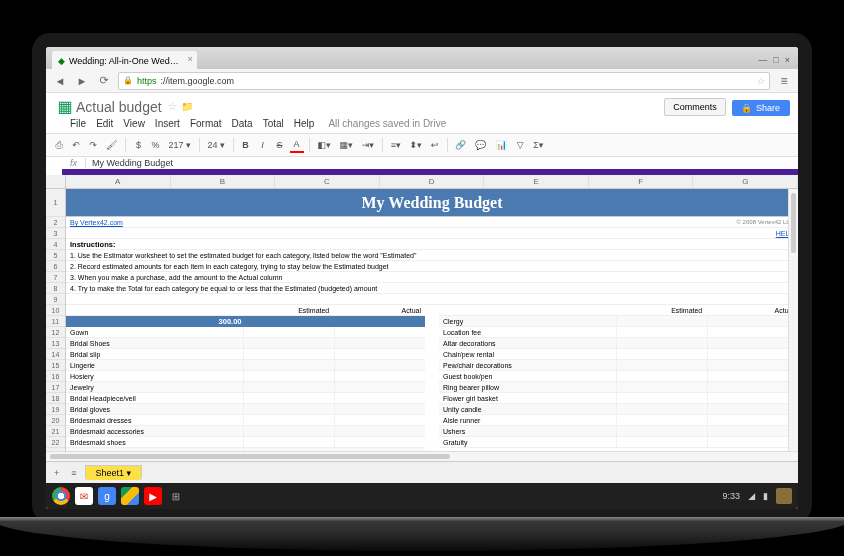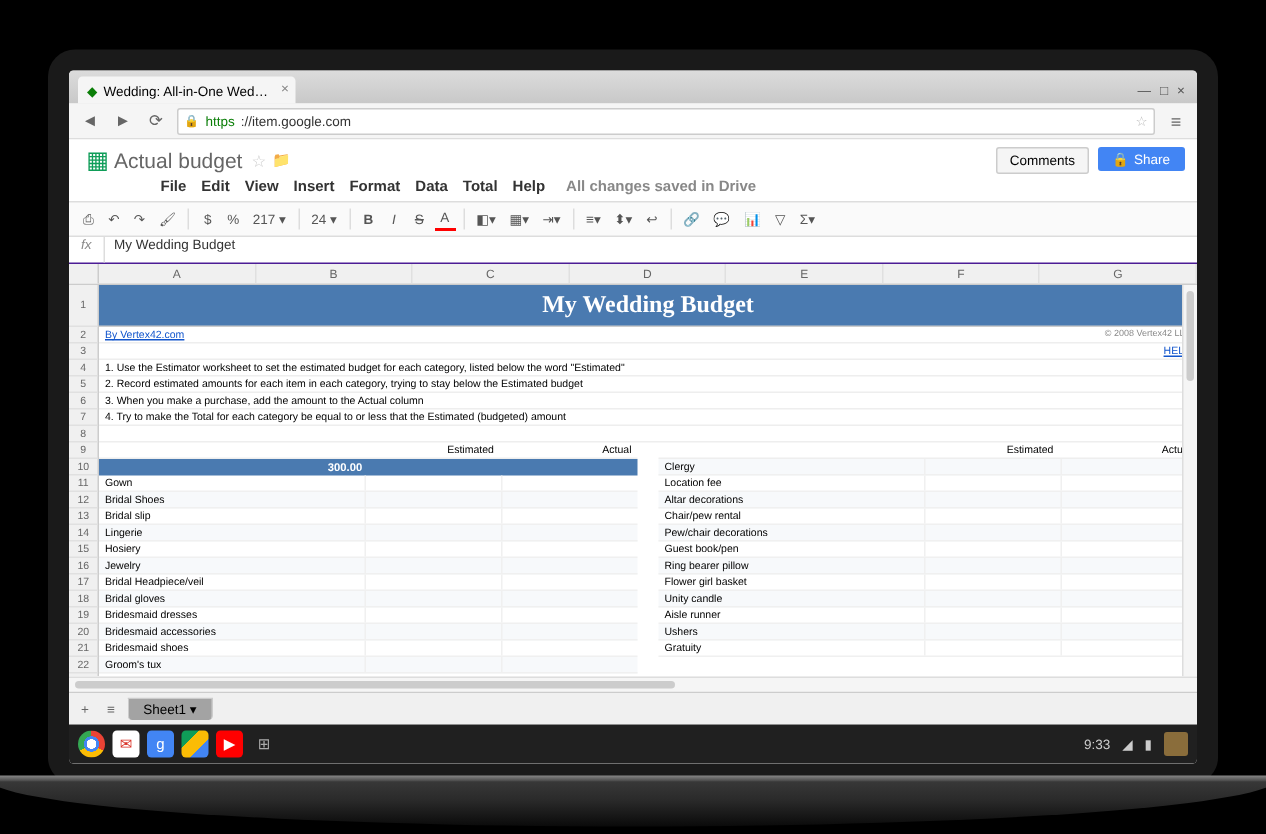--- a/index.html
+++ b/index.html
@@ -19,30 +19,30 @@
 .url-box { flex: 1; height: 18px; border: 1px solid #ccc; border-radius: 2px; background: #fff; display: flex; align-items: center; padding: 0 4px; font-size: 9px; color: #333; gap:4px;}
 .lock { color: #0a0; font-size:8px;}
 .chrome-menu { width:16px; color:#666; font-size:12px; text-align:center;}
 
 
 .sheets { flex: 1; display: flex; flex-direction: column; background: #fff; overflow: hidden; }
 .doc-header { padding: 4px 8px 2px; display: flex; align-items: center; }
 .doc-title { font-size: 14px; color: #666; }
 .star { color: #ccc; margin-left: 6px; font-size: 11px; }
 .folder { color: #aaa; margin-left: 4px; font-size: 10px; }
-.header-right { margin-left: auto; display: flex; gap: 6px; align-items: flex-start; }
+.header-right { margin-left: auto; display: flex; gap: 6px; align-items: flex-end; }
 .btn-comments { font-size: 9px; border: 1px solid #ccc; padding: 3px 8px; border-radius: 2px; background: #f5f5f5; }
 .btn-share { font-size: 9px; background: #4285f4; color: #fff; padding: 3px 10px; border-radius: 2px; display:flex; align-items:center; gap:3px;}
-.menu-bar { padding: 0 8px 4px 61px; font-size: 10px; color: #333; display: flex; gap: 10px; align-items:center;font-weight:bold;}
+.menu-bar { padding: 0 8px 4px 24px; font-size: 10px; color: #333; display: flex; gap: 10px; align-items:center;}
 .menu-bar span { cursor: default; }
 .save-status { color: #888; margin-left: 4px; }
 .toolbar { height: 24px; border-top: 1px solid #ddd; border-bottom: 1px solid #ddd; display: flex; align-items: center; padding: 0 6px; gap: 3px; font-size: 9px; color: #444; background:#fafafa;}
 .tb-btn { padding: 2px 3px; min-width:14px; text-align:center; color:#555;}
 .tb-sep { width: 1px; height: 14px; background: #ddd; margin: 0 2px; }
-.fx-bar { height: 18px; border-bottom: 1px solid #4c1d95; display: flex; font-size: 9px; }
+.fx-bar { height: 18px; border-bottom: 6px solid #4c1d95; display: flex; align-items: center; font-size: 9px; margin-left: 16px; }
 .fx-label { width: 24px; text-align: center; color: #888; font-style: italic; border-right: 1px solid #ddd; }
 .fx-input { padding-left: 6px; color: #333; }
 
 .grid-wrap { flex: 1; overflow: hidden; position: relative; }
 .col-headers { display: flex; background: #f0f0f0; border-bottom: 1px solid #ccc; height: 14px; font-size: 8px; color: #666; }
 .corner { width: 20px; border-right: 1px solid #ccc; background: #f0f0f0; }
 .col-h { flex: 1; text-align: center; border-right: 1px solid #e0e0e0; line-height: 14px; }
 .grid-body { position: absolute; top: 14px; left: 0; right: 0; bottom: 0; overflow: hidden; display:flex;}
 .row-nums { width: 20px; background: #f0f0f0; border-right: 1px solid #ccc; font-size: 7px; color: #666; text-align: center; }
 .row-num { height: 11px; line-height: 11px; border-bottom: 1px solid #e0e0e0; }
@@ -64,21 +64,21 @@
 .panel-head .est, .panel-head .act { flex: 1; text-align: right; padding-right: 4px; }
 .cat-row { display: flex; height: 11px; background: #4a7ab0; color: #fff; font-size: 7.5px; font-weight: bold; line-height: 11px; }
 .cat-row .lbl { flex: 2; padding-left: 4px; }
 .cat-row .est, .cat-row .act { flex: 1; text-align: right; padding-right: 4px; }
 .item-row { display: flex; height: 11px; font-size: 7px; line-height: 11px; border-bottom: 1px solid #f0f0f0; }
 .item-row:nth-child(even){ background:#f7f9fb;}
 .item-row .lbl { flex: 2; padding-left: 4px; }
 .item-row .est, .item-row .act { flex: 1; text-align: right; padding-right: 4px; border-left:1px solid #f0f0f0;}
 
 .sheet-tabs { height: 22px; border-top: 1px solid #ccc; display: flex; align-items: center; padding: 0 4px; gap: 4px; font-size: 9px; background: #f0f0f0; }
-.sheet-tab { background: #a3a3a3; border: 1px solid #ccc; border-bottom: none; padding: 2px 10px; border-radius: 0 0 3px 3px; }
+.sheet-tab { background: #fde047; border: 1px solid #ccc; border-bottom: none; padding: 2px 10px; border-radius: 0 0 3px 3px; }
 .sheet-btn { color: #666; padding:0 4px;}
 
 
 .shelf { height: 26px; background: rgba(20,20,20,0.95); display: flex; align-items: center; padding: 0 6px; gap: 5px; }
 .shelf-icon { width: 18px; height: 18px; border-radius: 3px; display:flex; align-items:center; justify-content:center; font-size:10px; color:#fff;}
 .shelf-right { margin-left: auto; display: flex; align-items: center; gap: 8px; color: #ccc; font-size: 9px; }
 .scrollbar-v { position:absolute; right:0; top:14px; bottom:0; width:10px; background:#f5f5f5; border-left:1px solid #ddd;}
 .scrollbar-v::after{content:""; position:absolute; top:4px; left:2px; right:2px; height:60px; background:#ccc; border-radius:3px;}
 .scrollbar-h { height:10px; background:#f5f5f5; border-top:1px solid #ddd; position:relative;}
 .scrollbar-h::after{content:""; position:absolute; left:4px; top:2px; bottom:2px; width:400px; background:#ccc; border-radius:3px;}
@@ -214,20 +214,21 @@
             </div>
           <div class="cells">
             <div class="title-row">My Wedding Budget</div>
             <div class="meta-row">
                 <a>By Vertex42.com</a>
                 <span class="meta-right">© 2008 Vertex42 LLC</span>
               </div>
             <div class="meta-row">
                 <span class="help-link">HELP</span>
               </div>
+            <div class="inst-row inst-head">Instructions:</div>
             <div class="inst-row">1. Use the Estimator worksheet to set the estimated budget for each category, listed below the word "Estimated"</div>
             <div class="inst-row">2. Record estimated amounts for each item in each category, trying to stay below the Estimated budget</div>
             <div class="inst-row">3. When you make a purchase, add the amount to the Actual column</div>
             <div class="inst-row">4. Try to make the Total for each category be equal to or less that the Estimated (budgeted) amount</div>
             <div class="blank-row"></div>
             <div class="two-col">
               <div class="col-panel" id="left-panel">
                   <div class="panel-head">
                     <div class="lbl"></div>
                     <div class="est">Estimated</div>

